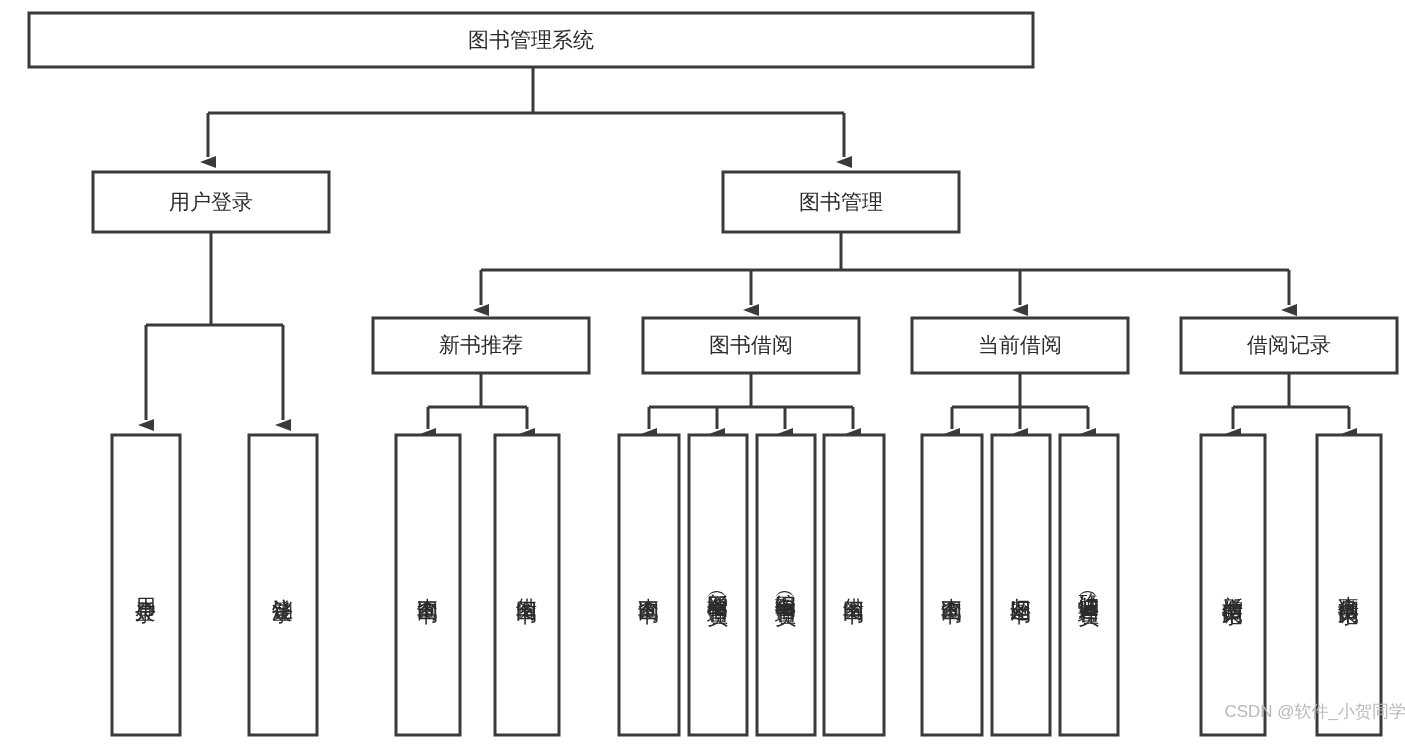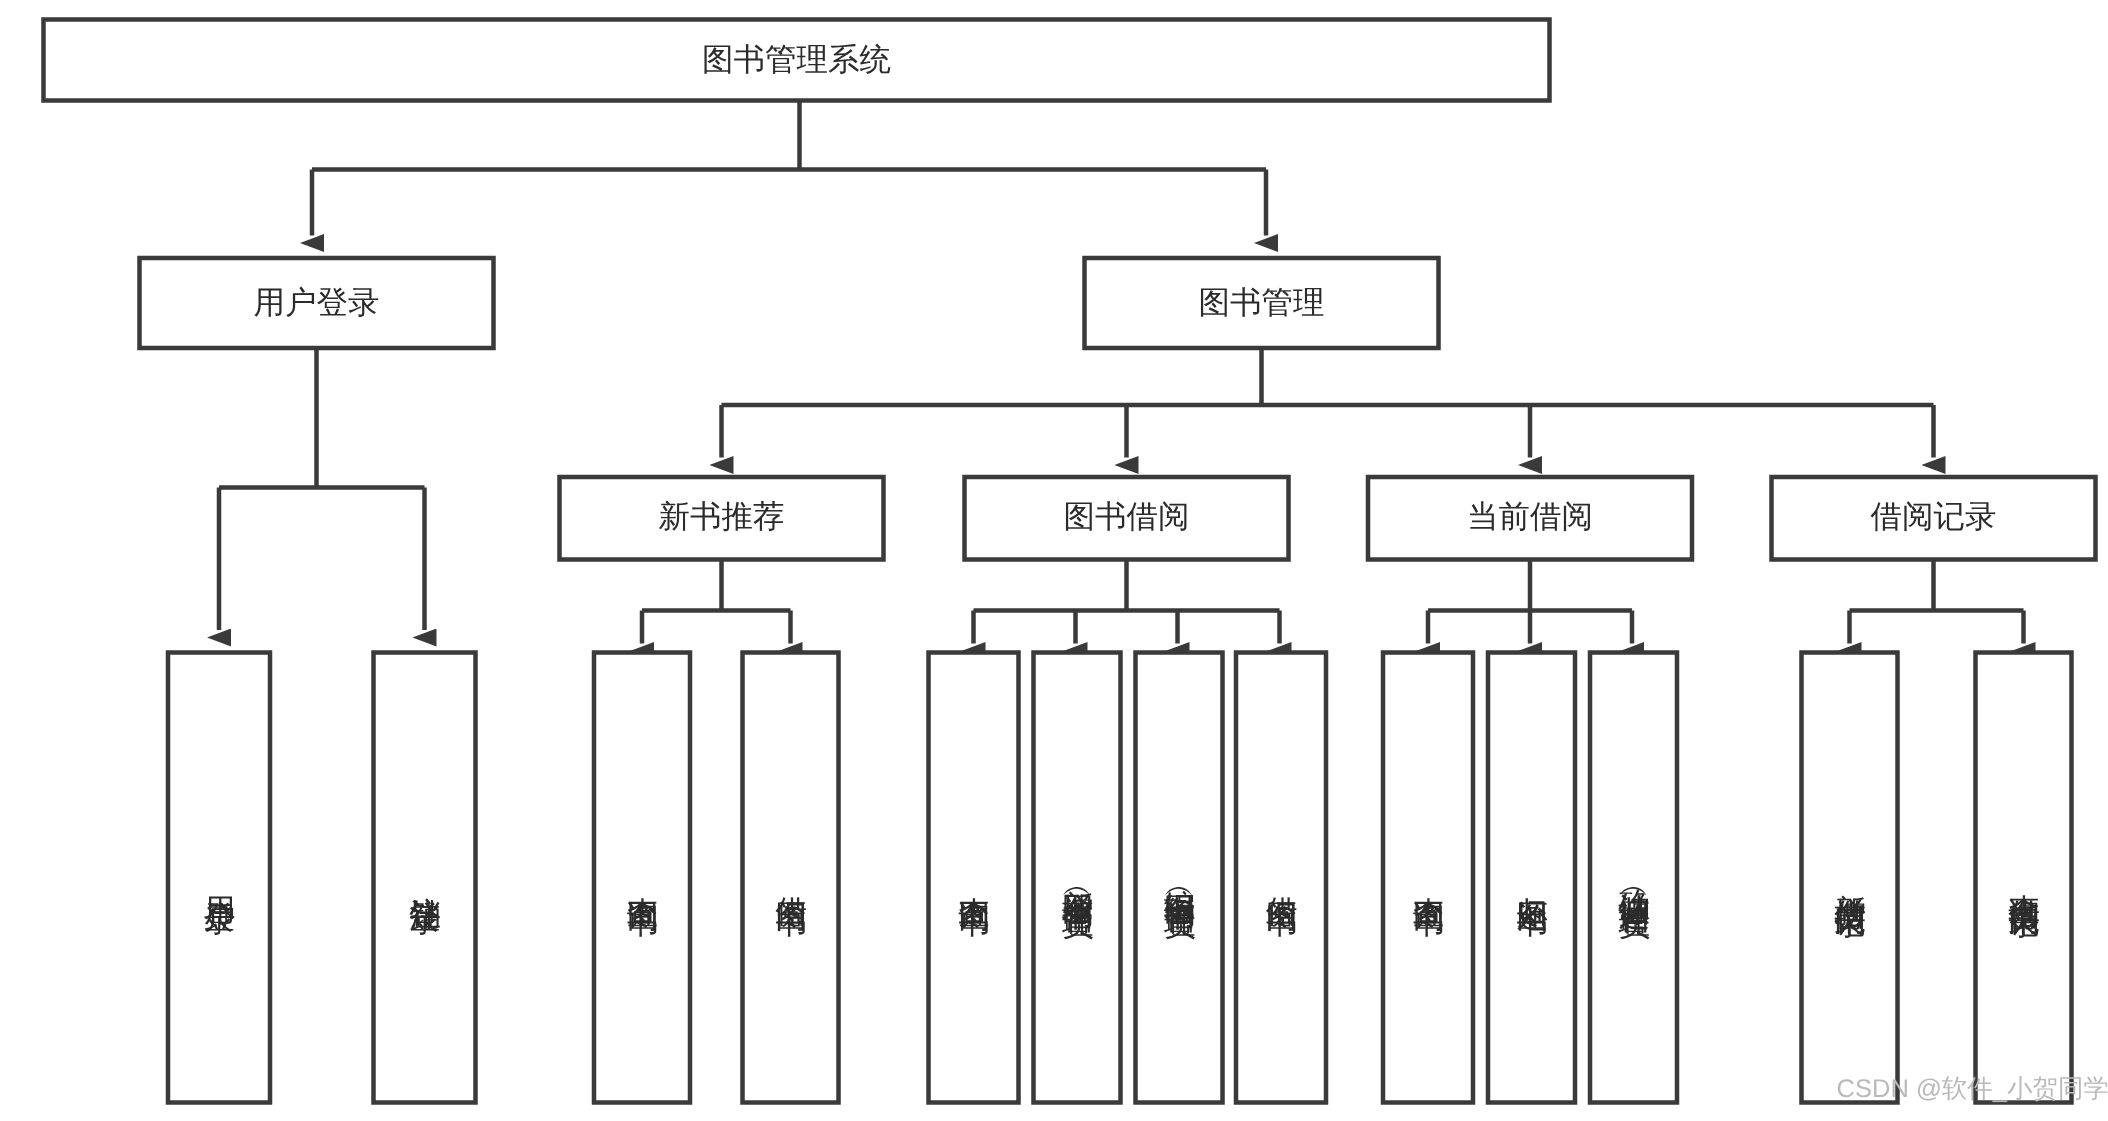--- a/index.html
+++ b/index.html
@@ -60,21 +60,21 @@
     line-height: 1;
     display: flex;
     align-items: center;
     justify-content: center;
     white-space: nowrap;
     pointer-events: none;
   }
   .watermark {
     position: absolute;
     right: 10px;
-    bottom: 10px;
+    bottom: 24px;
     font-family: "Liberation Sans", "DejaVu Sans", sans-serif;
     font-size: 17px;
     color: #b9b9b9;
     white-space: nowrap;
   }
 </style>
 </head>
 <body>
 
 <div id="diagram-root">

